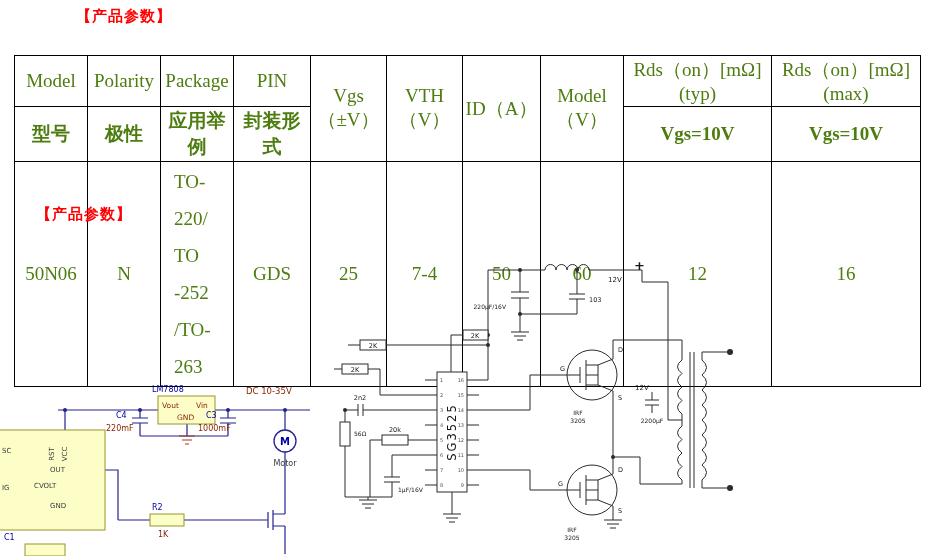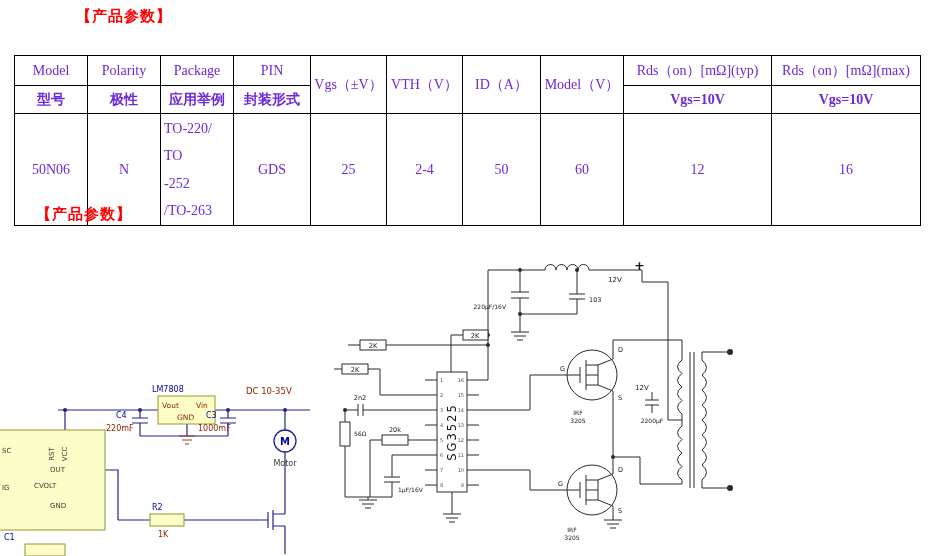--- a/index.html
+++ b/index.html
@@ -3,26 +3,26 @@
 <meta charset="utf-8">
 <style>
   html,body{margin:0;padding:0;}
   body{width:935px;height:556px;position:relative;background:#ffffff;overflow:hidden;
        font-family:"Liberation Sans","DejaVu Sans",sans-serif;}
   .sec-heading{position:absolute;left:36px;color:#fe0000;font-weight:bold;font-size:15px;letter-spacing:1px;
        font-family:"DejaVu Sans","Liberation Sans",sans-serif;}
   #heading-params{top:7px;margin-left:40px;}
   #heading-examples{top:205px;}
   #spec-table{position:absolute;left:14px;top:55px;width:907px;border-collapse:collapse;table-layout:fixed;
-      font-family:"Liberation Serif","DejaVu Serif",serif;font-size:14px;color:#6d28d9;}
+      font-family:"Liberation Serif","DejaVu Serif",serif;font-size:19px;color:#4d7c0f;}
   #spec-table td{border:1px solid #000;text-align:center;vertical-align:middle;padding:1px 2px;overflow:hidden;}
   #spec-table tr.r1 td{height:27px;}
   #spec-table tr.r2 td{height:25px;font-weight:bold;}
   #spec-table tr.r3 td{height:75px;}
-  #spec-table td.pkg{text-align:left;white-space:pre-line;line-height:1.95;padding-left:3px;}
+  #spec-table td.pkg{text-align:left;white-space:pre-line;line-height:1.95;padding-left:13px;}
   .csvg{position:absolute;}
   #left-circuit{left:0;top:378px;}
   #right-circuit{left:330px;top:252px;}
   .lc-wire{stroke:#23238e;stroke-width:1.2;fill:none;}
   .lc-box{fill:#fdfdc8;stroke:#96962a;stroke-width:1;}
   .lc-earth{stroke:#a33a1e;stroke-width:1.2;fill:none;}
   .lc-ref{fill:#0000a6;font-size:8px;font-family:"DejaVu Sans",sans-serif;}
   .lc-val{fill:#8b2500;font-size:8px;font-family:"DejaVu Sans",sans-serif;}
   .lc-pin{fill:#3a3a3a;font-size:7px;font-family:"DejaVu Sans",sans-serif;}
   .lc-dot{fill:#23238e;}
@@ -72,21 +72,21 @@
       <td>Vgs=10V</td>
     </tr>
     <tr class="r3">
       <td>50N06</td>
       <td>N</td>
       <td class="pkg">TO-220/ TO
 -252
 /TO-263</td>
       <td>GDS</td>
       <td>25</td>
-      <td>2-4</td>
+      <td>7-4</td>
       <td>50</td>
       <td>60</td>
       <td>12</td>
       <td>16</td>
     </tr>
   </tbody>
 </table>
 
 <div id="heading-examples" class="sec-heading">【产品参数】</div>
 

